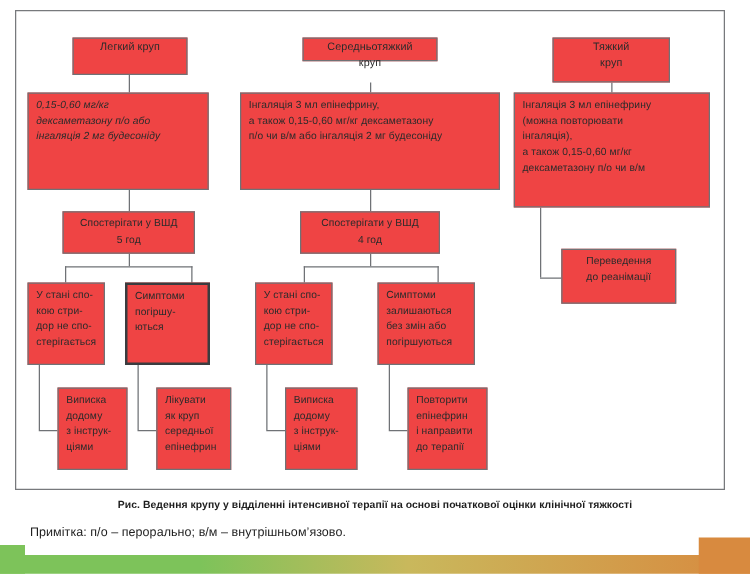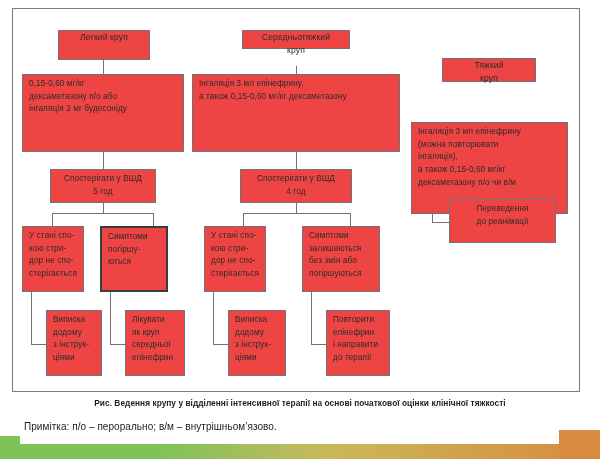--- a/index.html
+++ b/index.html
@@ -98,21 +98,21 @@
 <div id="page">
 
   <div class="figure-frame" style="border-color: rgb(119, 121, 124);"></div>
 
   <div class="node head center" style="left: 58px; top: 30px; width: 92px; height: 30px; border-color: rgb(111, 114, 118);">
     <span class="ln">Легкий круп</span>
   </div>
 
   <div class="conn v" style="left: 103px; top: 60px; height: 14px; background: rgb(111, 114, 118);"></div>
 
-  <div class="node left pad" style="left: 22px; top: 74px; width: 162px; height: 78px; border-color: rgb(111, 114, 118);">
+  <div class="node left pad" style="left: 22px; top: 74px; width: 145px; height: 78px; border-color: rgb(111, 114, 118); font-style: italic;">
     <span class="ln">0,15-0,60 мг/кг</span>
     <span class="ln">дексаметазону п/о або</span>
     <span class="ln">інгаляція 2 мг будесоніду</span>
   </div>
 
   <div class="conn v" style="left: 103px; top: 152px; height: 17px; background: rgb(111, 114, 118);"></div>
 
   <div class="node center pad" style="left: 50px; top: 169px; width: 106px; height: 34px; border-color: rgb(111, 114, 118);">
     <span class="ln">Спостерігати у ВШД</span>
     <span class="ln">5 год</span>
@@ -159,20 +159,21 @@
   <div class="node head center" style="left: 242px; top: 30px; width: 108px; height: 19px; border-color: rgb(111, 114, 118);">
     <span class="ln">Середньотяжкий</span>
     <span class="ln">круп</span>
   </div>
 
   <div class="conn v" style="left: 296px; top: 66px; height: 8px; background: rgb(111, 114, 118);"></div>
 
   <div class="node left pad" style="left: 192px; top: 74px; width: 208px; height: 78px; border-color: rgb(111, 114, 118);">
     <span class="ln">Інгаляція 3 мл епінефрину,</span>
     <span class="ln">а також 0,15-0,60 мг/кг дексаметазону</span>
+    <span class="ln">п/о чи в/м або інгаляція 2 мг будесоніду</span>
   </div>
 
   <div class="conn v" style="left: 296px; top: 152px; height: 17px; background: rgb(111, 114, 118);"></div>
 
   <div class="node center pad" style="left: 240px; top: 169px; width: 112px; height: 34px; border-color: rgb(111, 114, 118);">
     <span class="ln">Спостерігати у ВШД</span>
     <span class="ln">4 год</span>
   </div>
 
   <div class="conn v" style="left: 296px; top: 203px; height: 10px; background: rgb(111, 114, 118);"></div>
@@ -207,39 +208,39 @@
   <div class="conn v" style="left: 311px; top: 292px; height: 52px; background: rgb(111, 114, 118);"></div>
   <div class="conn h" style="left: 311px; top: 344px; width: 15px; background: rgb(111, 114, 118);"></div>
 
   <div class="node left pad" style="left: 326px; top: 310px; width: 64px; height: 66px; border-color: rgb(111, 114, 118);">
     <span class="ln">Повторити</span>
     <span class="ln">епінефрин</span>
     <span class="ln">і направити</span>
     <span class="ln">до терапії</span>
   </div>
 
-  <div class="node head center" style="left: 442px; top: 30px; width: 94px; height: 24px; border-color: rgb(111, 114, 118); margin-top: 28px;">
+  <div class="node head center" style="left: 442px; top: 30px; width: 94px; height: 36px; border-color: rgb(111, 114, 118);">
     <span class="ln">Тяжкий</span>
     <span class="ln">круп</span>
   </div>
 
   <div class="conn v" style="left: 489px; top: 66px; height: 8px; background: rgb(111, 114, 118);"></div>
 
-  <div class="node left pad" style="left: 411px; top: 74px; width: 157px; height: 92px; border-color: rgb(111, 114, 118); margin-top: 48px;">
+  <div class="node left pad" style="left: 411px; top: 74px; width: 157px; height: 92px; border-color: rgb(111, 114, 118);">
     <span class="ln">Інгаляція 3 мл епінефрину</span>
     <span class="ln">(можна повторювати</span>
     <span class="ln">інгаляція),</span>
     <span class="ln">а також 0,15-0,60 мг/кг</span>
     <span class="ln">дексаметазону п/о чи в/м</span>
   </div>
 
   <div class="conn v" style="left: 432px; top: 166px; height: 56px; background: rgb(111, 114, 118);"></div>
   <div class="conn h" style="left: 432px; top: 222px; width: 17px; background: rgb(111, 114, 118);"></div>
 
-  <div class="node center pad" style="left: 449px; top: 199px; width: 107px; height: 44px; border-color: rgb(111, 114, 118);">
+  <div class="node center pad" style="left: 449px; top: 199px; width: 92px; height: 44px; border-color: rgb(111, 114, 118);">
     <span class="ln">Переведення</span>
     <span class="ln">до реанімації</span>
   </div>
 
   <div class="caption">Рис. Ведення крупу у відділенні інтенсивної терапії на основі початкової оцінки клінічної тяжкості</div>
   <div class="note">Примітка: п/о – перорально; в/м – внутрішньом’язово.</div>
 
   <div class="bar-green-tab" style="background: rgb(125, 195, 90);"></div>
   <div class="bar-tab" style="background: rgb(216, 138, 63);"></div>
   <div class="bottom-bar">

